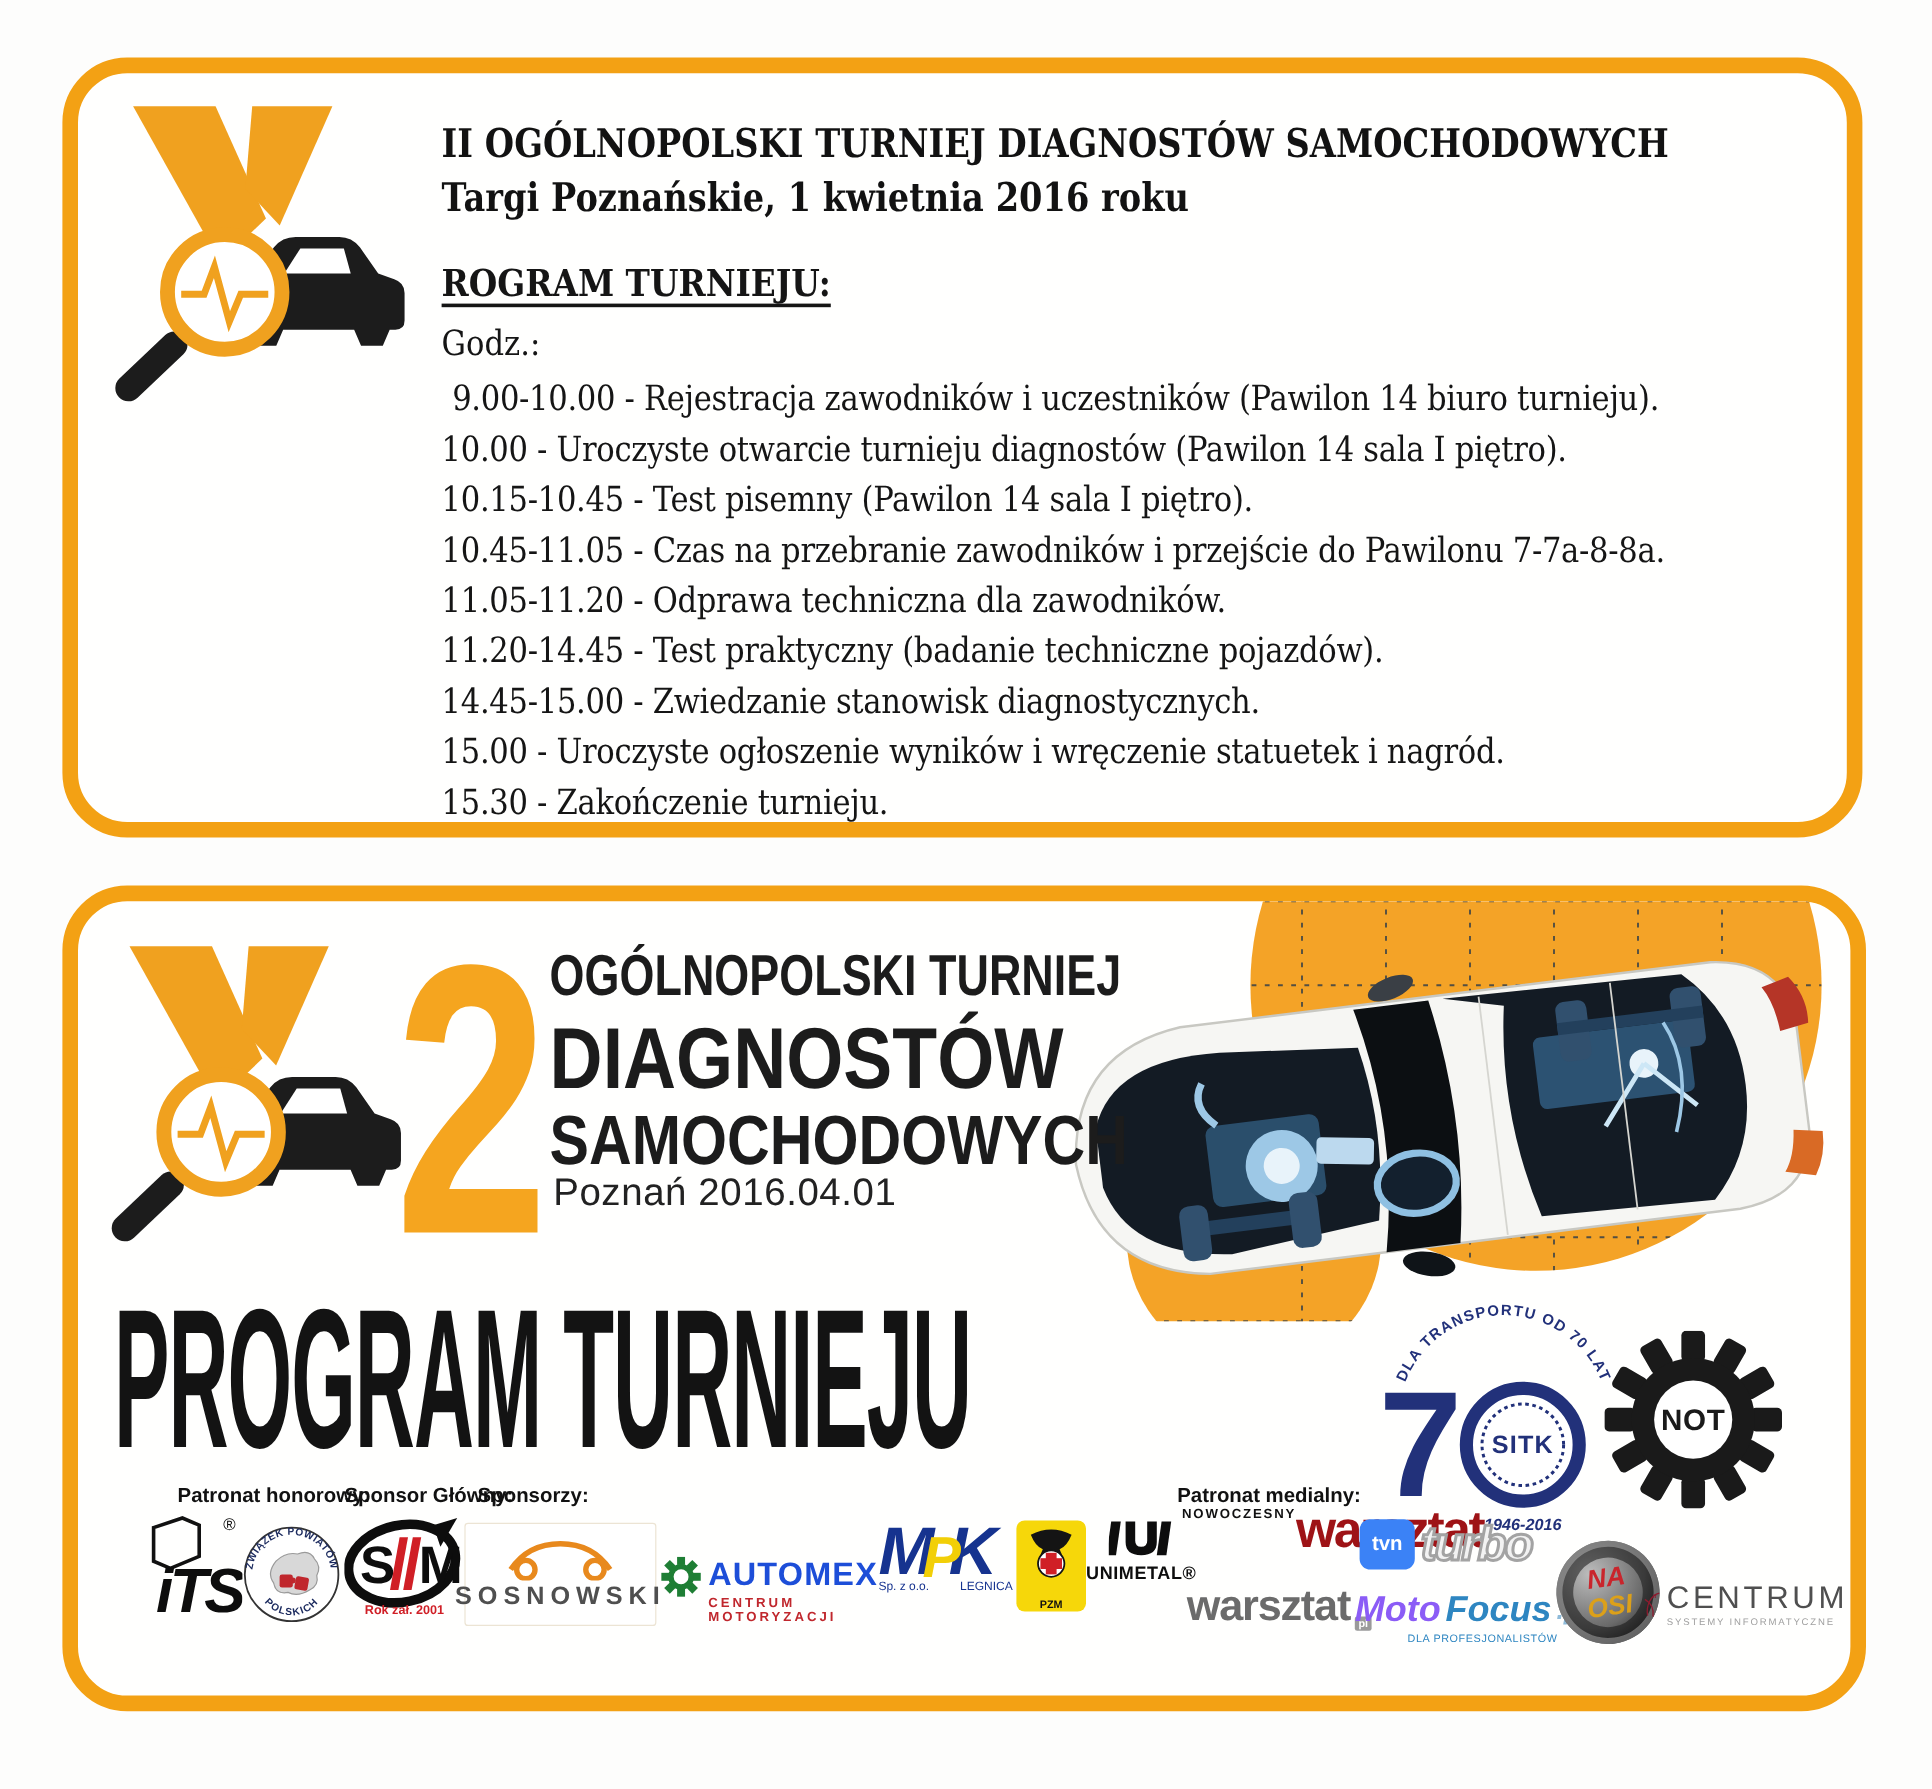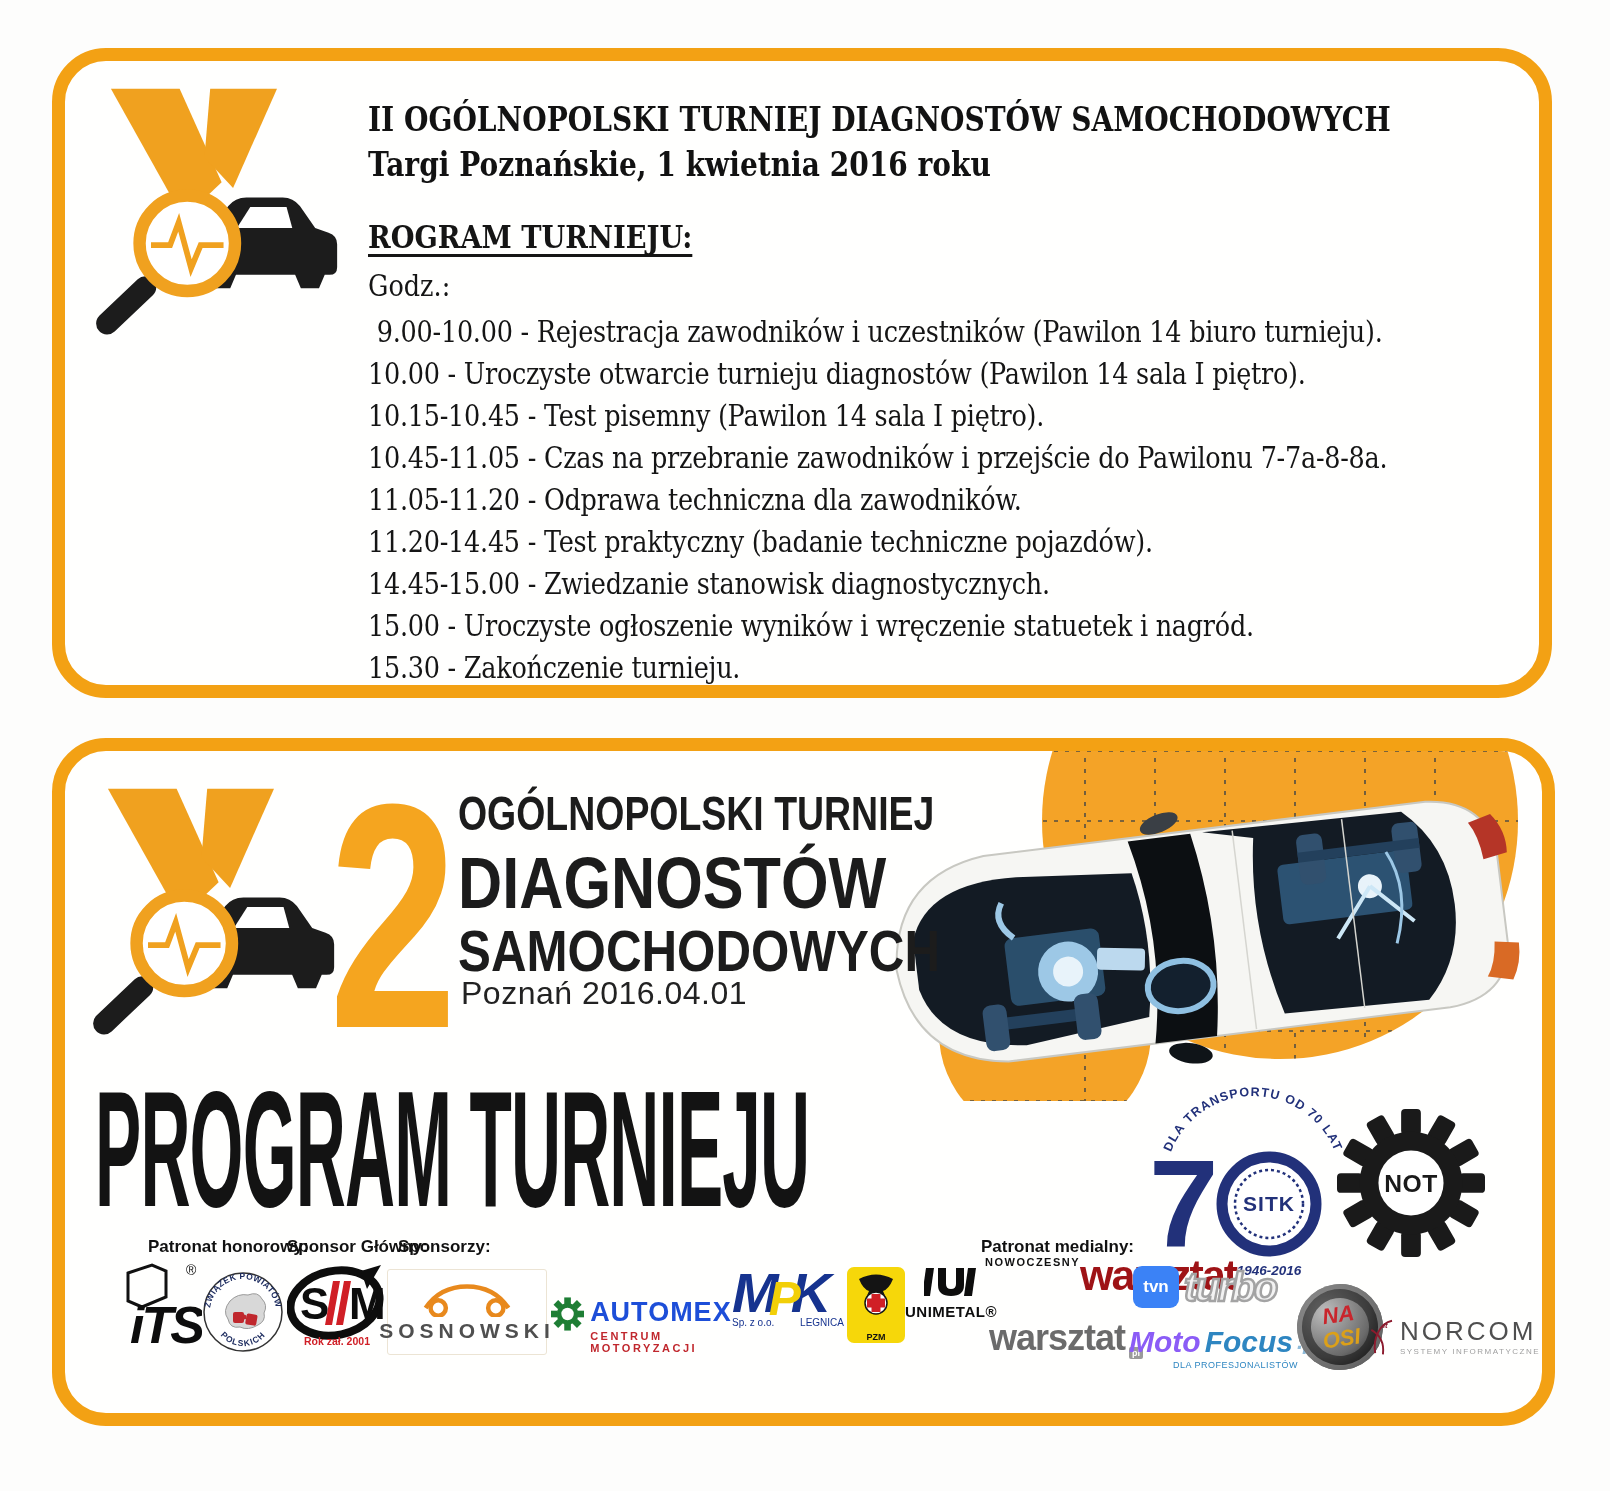--- a/index.html
+++ b/index.html
@@ -401,18 +401,18 @@
     <span class="naosi-osi">OSI</span>
   </div>
 
   <div class="abs logo-norcom">
     <svg width="40" height="58" viewBox="0 0 40 58">
       <path d="M8,54 C4,30 16,8 34,4" stroke="#8c1b2e" stroke-width="3" fill="none"></path>
       <path d="M2,18 C16,26 22,40 20,56" stroke="#8c1b2e" stroke-width="3" fill="none"></path>
       <text x="20" y="15" font-size="12" font-style="italic" font-weight="700" fill="#8c1b2e">it</text>
     </svg>
     <div>
-      <div class="norcom-name">NORCOM</div>
+      <div class="norcom-name">CENTRUM</div>
       <div class="norcom-tag">SYSTEMY INFORMATYCZNE</div>
     </div>
   </div>
 
 </div>
 
 </body></html>

